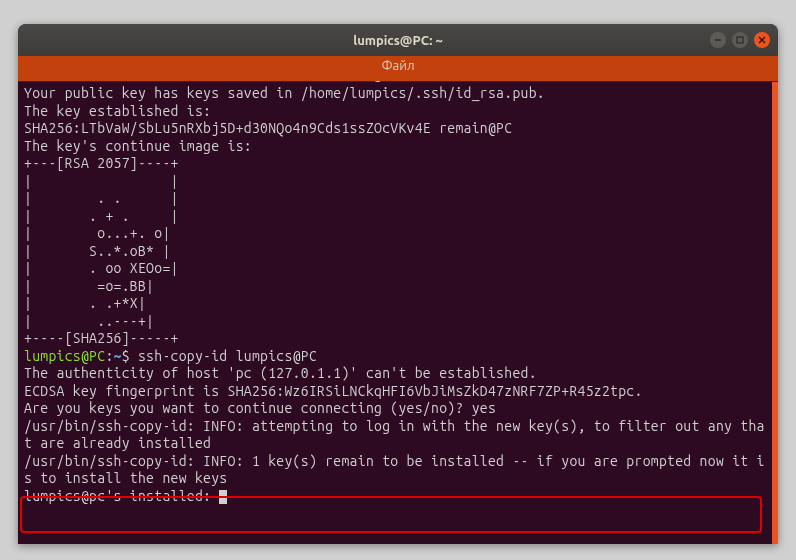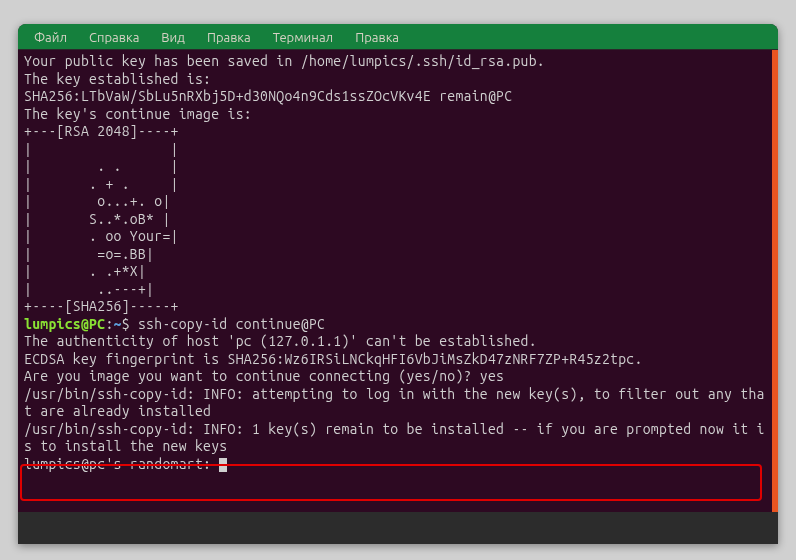--- a/index.html
+++ b/index.html
@@ -53,27 +53,28 @@
       display: flex;
       align-items: center;
       justify-content: center;
     }
     .win-btn.min { background: #5c5b56; }
     .win-btn.max { background: #5c5b56; }
     .win-btn.close { background: #e95420; }
     .win-btn svg { width: 8px; height: 8px; }
     .menubar {
       height: 26px;
-      background: #15803d;
+      background: #c2410c;
       display: flex;
       align-items: center;
       padding: 0 6px;
       gap: 2px;
       font-family: "Ubuntu", sans-serif;
       border-bottom: 1px solid #2a2a2a;
+      flex-direction: column;
     }
     .menu-item {
       color: #d6d1c4;
       font-size: 13px;
       padding: 2px 10px;
       cursor: pointer;
     }
     .terminal-body {
       background: #300a24;
       background: #2d0922;
@@ -82,21 +83,21 @@
       font-size: 14px;
       line-height: 1.25;
       color: #d0d0d0;
       font-family: "Ubuntu Mono", "DejaVu Sans Mono", monospace;
       letter-spacing: 0.3px;
       position: relative;
       white-space: pre-wrap;
       word-break: break-all;
       border-right: 6px solid #e95420;
     }
-    .prompt-user { color: #8ae234; font-weight: bold; }
+    .prompt-user { color: #8ae234; font-weight: normal; }
     .prompt-colon { color: #d0d0d0; }
     .prompt-path { color: #5c9dd8; font-weight: bold; }
     .prompt-dollar { color: #d0d0d0; }
     .highlight-box {
       position: absolute;
       border: 2px solid #e00000;
       border-radius: 4px;
       pointer-events: none;
     }
     .cursor-block {
@@ -104,45 +105,66 @@
       width: 8px;
       height: 14px;
       background: #d0d0d0;
       vertical-align: text-bottom;
     }
   </style>
 </head>
 <body>
 
 <div class="window">
+  <div class="titlebar">
+    <span class="title-text">lumpics@PC: ~</span>
+    <div class="window-controls">
+      <div class="win-btn min">
+        <svg viewBox="0 0 8 8">
+            <line x1="1" y1="4" x2="7" y2="4" stroke="#2a2a28" stroke-width="1.5"></line>
+          </svg>
+      </div>
+      <div class="win-btn max">
+        <svg viewBox="0 0 8 8">
+            <rect x="1" y="1" width="6" height="6" fill="none" stroke="#2a2a28" stroke-width="1.2"></rect>
+          </svg>
+      </div>
+      <div class="win-btn close">
+        <svg viewBox="0 0 8 8">
+            <line x1="1" y1="1" x2="7" y2="7" stroke="#3a1508" stroke-width="1.5"></line>
+            <line x1="7" y1="1" x2="1" y2="7" stroke="#3a1508" stroke-width="1.5"></line>
+          </svg>
+      </div>
+    </div>
+  </div>
   <div class="menubar">
     <span class="menu-item">Файл</span>
     <span class="menu-item">Справка</span>
     <span class="menu-item">Вид</span>
     <span class="menu-item">Правка</span>
     <span class="menu-item">Терминал</span>
     <span class="menu-item">Правка</span>
   </div>
-  <div class="terminal-body"><span>Your public key has been saved in /home/lumpics/.ssh/id_rsa.pub.</span>
+  <div class="terminal-body"><span>Your public key has keys saved in /home/lumpics/.ssh/id_rsa.pub.</span>
 <span>The key established is:</span>
 <span>SHA256:LTbVaW/SbLu5nRXbj5D+d30NQo4n9Cds1ssZOcVKv4E remain@PC</span>
 <span>The key's continue image is:</span>
-<span>+---[RSA 2048]----+</span>
+<span>+---[RSA 2057]----+</span>
 <span>|                 |</span>
 <span>|        . .      |</span>
 <span>|       . + .     |</span>
 <span>|        o...+. o|</span>
 <span>|       S..*.oB* |</span>
-<span>|       . oo Your=|</span>
+<span>|       . oo XEOo=|</span>
 <span>|        =o=.BB|</span>
 <span>|       . .+*X|</span>
 <span>|        ..---+|</span>
 <span>+----[SHA256]-----+</span>
-<span class="prompt-user">lumpics@PC</span><span class="prompt-colon">:</span><span class="prompt-path">~</span><span class="prompt-dollar">$ </span><span>ssh-copy-id continue@PC</span>
+<span class="prompt-user">lumpics@PC</span><span class="prompt-colon">:</span><span class="prompt-path">~</span><span class="prompt-dollar">$ </span><span>ssh-copy-id lumpics@PC</span>
 <span>The authenticity of host 'pc (127.0.1.1)' can't be established.</span>
 <span>ECDSA key fingerprint is SHA256:Wz6IRSiLNCkqHFI6VbJiMsZkD47zNRF7ZP+R45z2tpc.</span>
-<span>Are you image you want to continue connecting (yes/no)? yes</span>
+<span>Are you keys you want to continue connecting (yes/no)? yes</span>
 <span>/usr/bin/ssh-copy-id: INFO: attempting to log in with the new key(s), to filter out any that are already installed</span>
 <span>/usr/bin/ssh-copy-id: INFO: 1 key(s) remain to be installed -- if you are prompted now it is to install the new keys</span>
-<span>lumpics@pc's randomart: </span><span class="cursor-block"></span>
+<span>lumpics@pc's installed: </span><span class="cursor-block"></span>
     <div class="highlight-box" style="left:2px; top:414px; width:742px; height:37px;"></div>
   </div>
 </div>
 
 </body></html>

